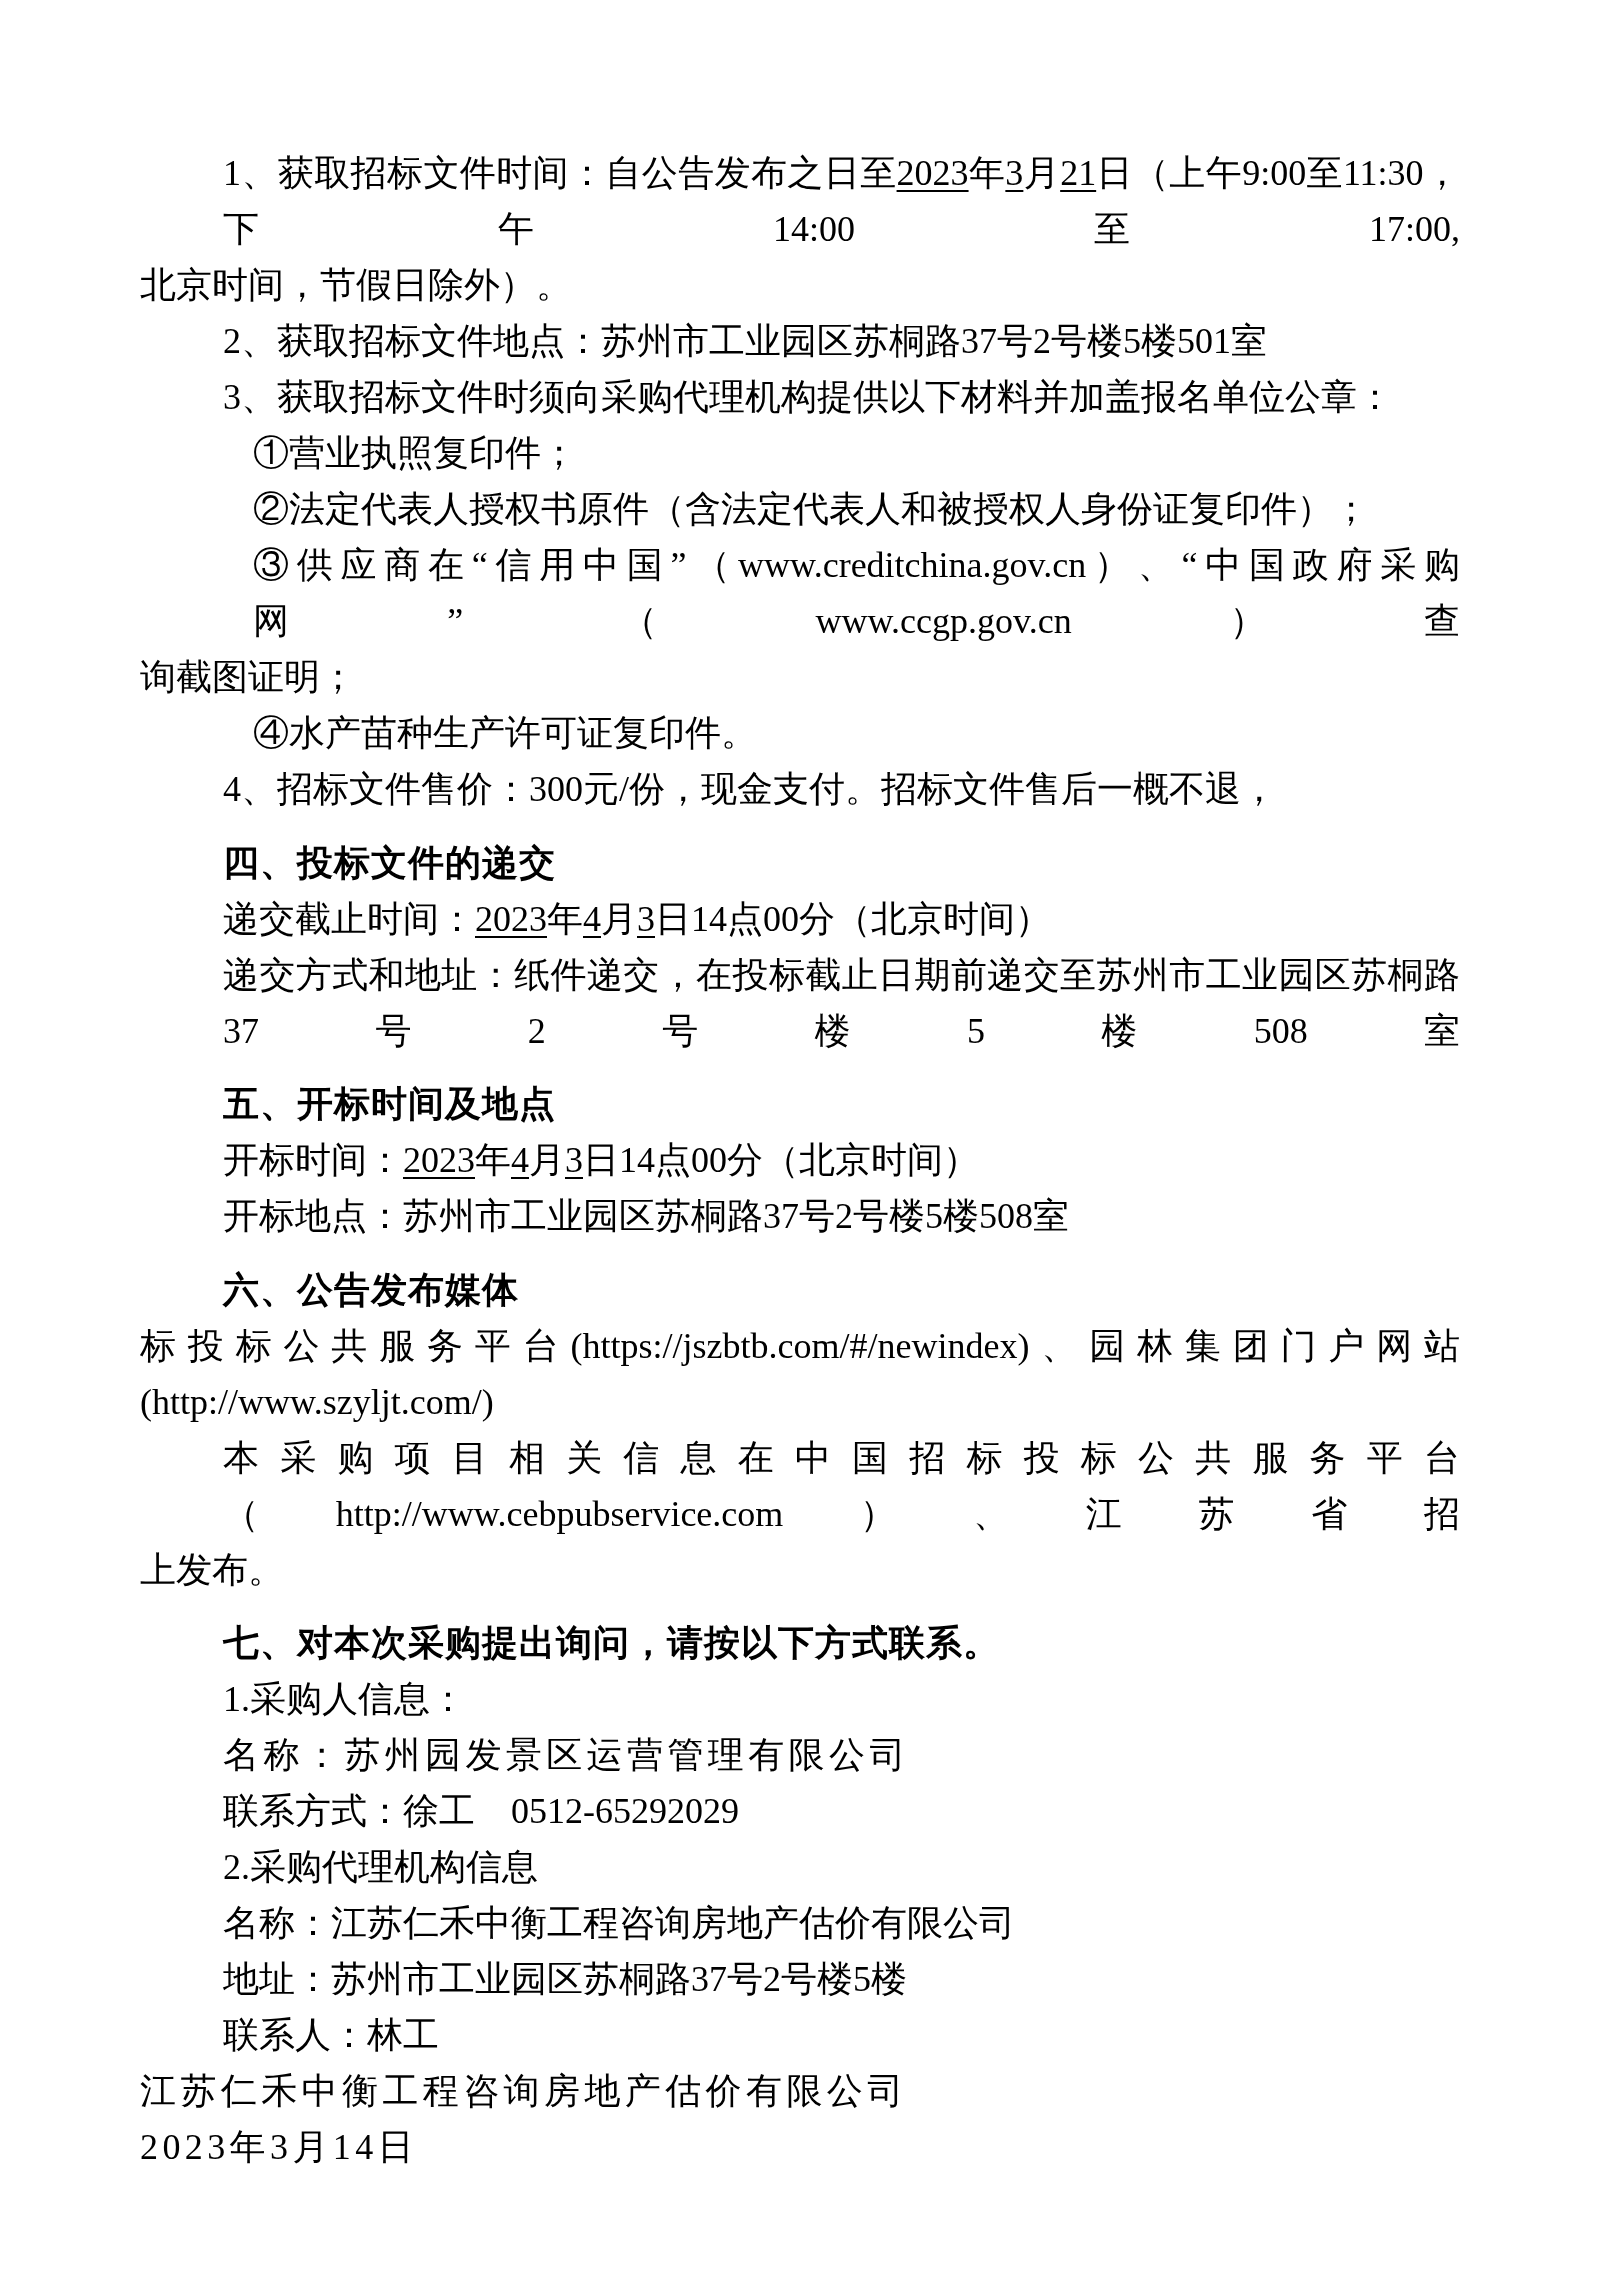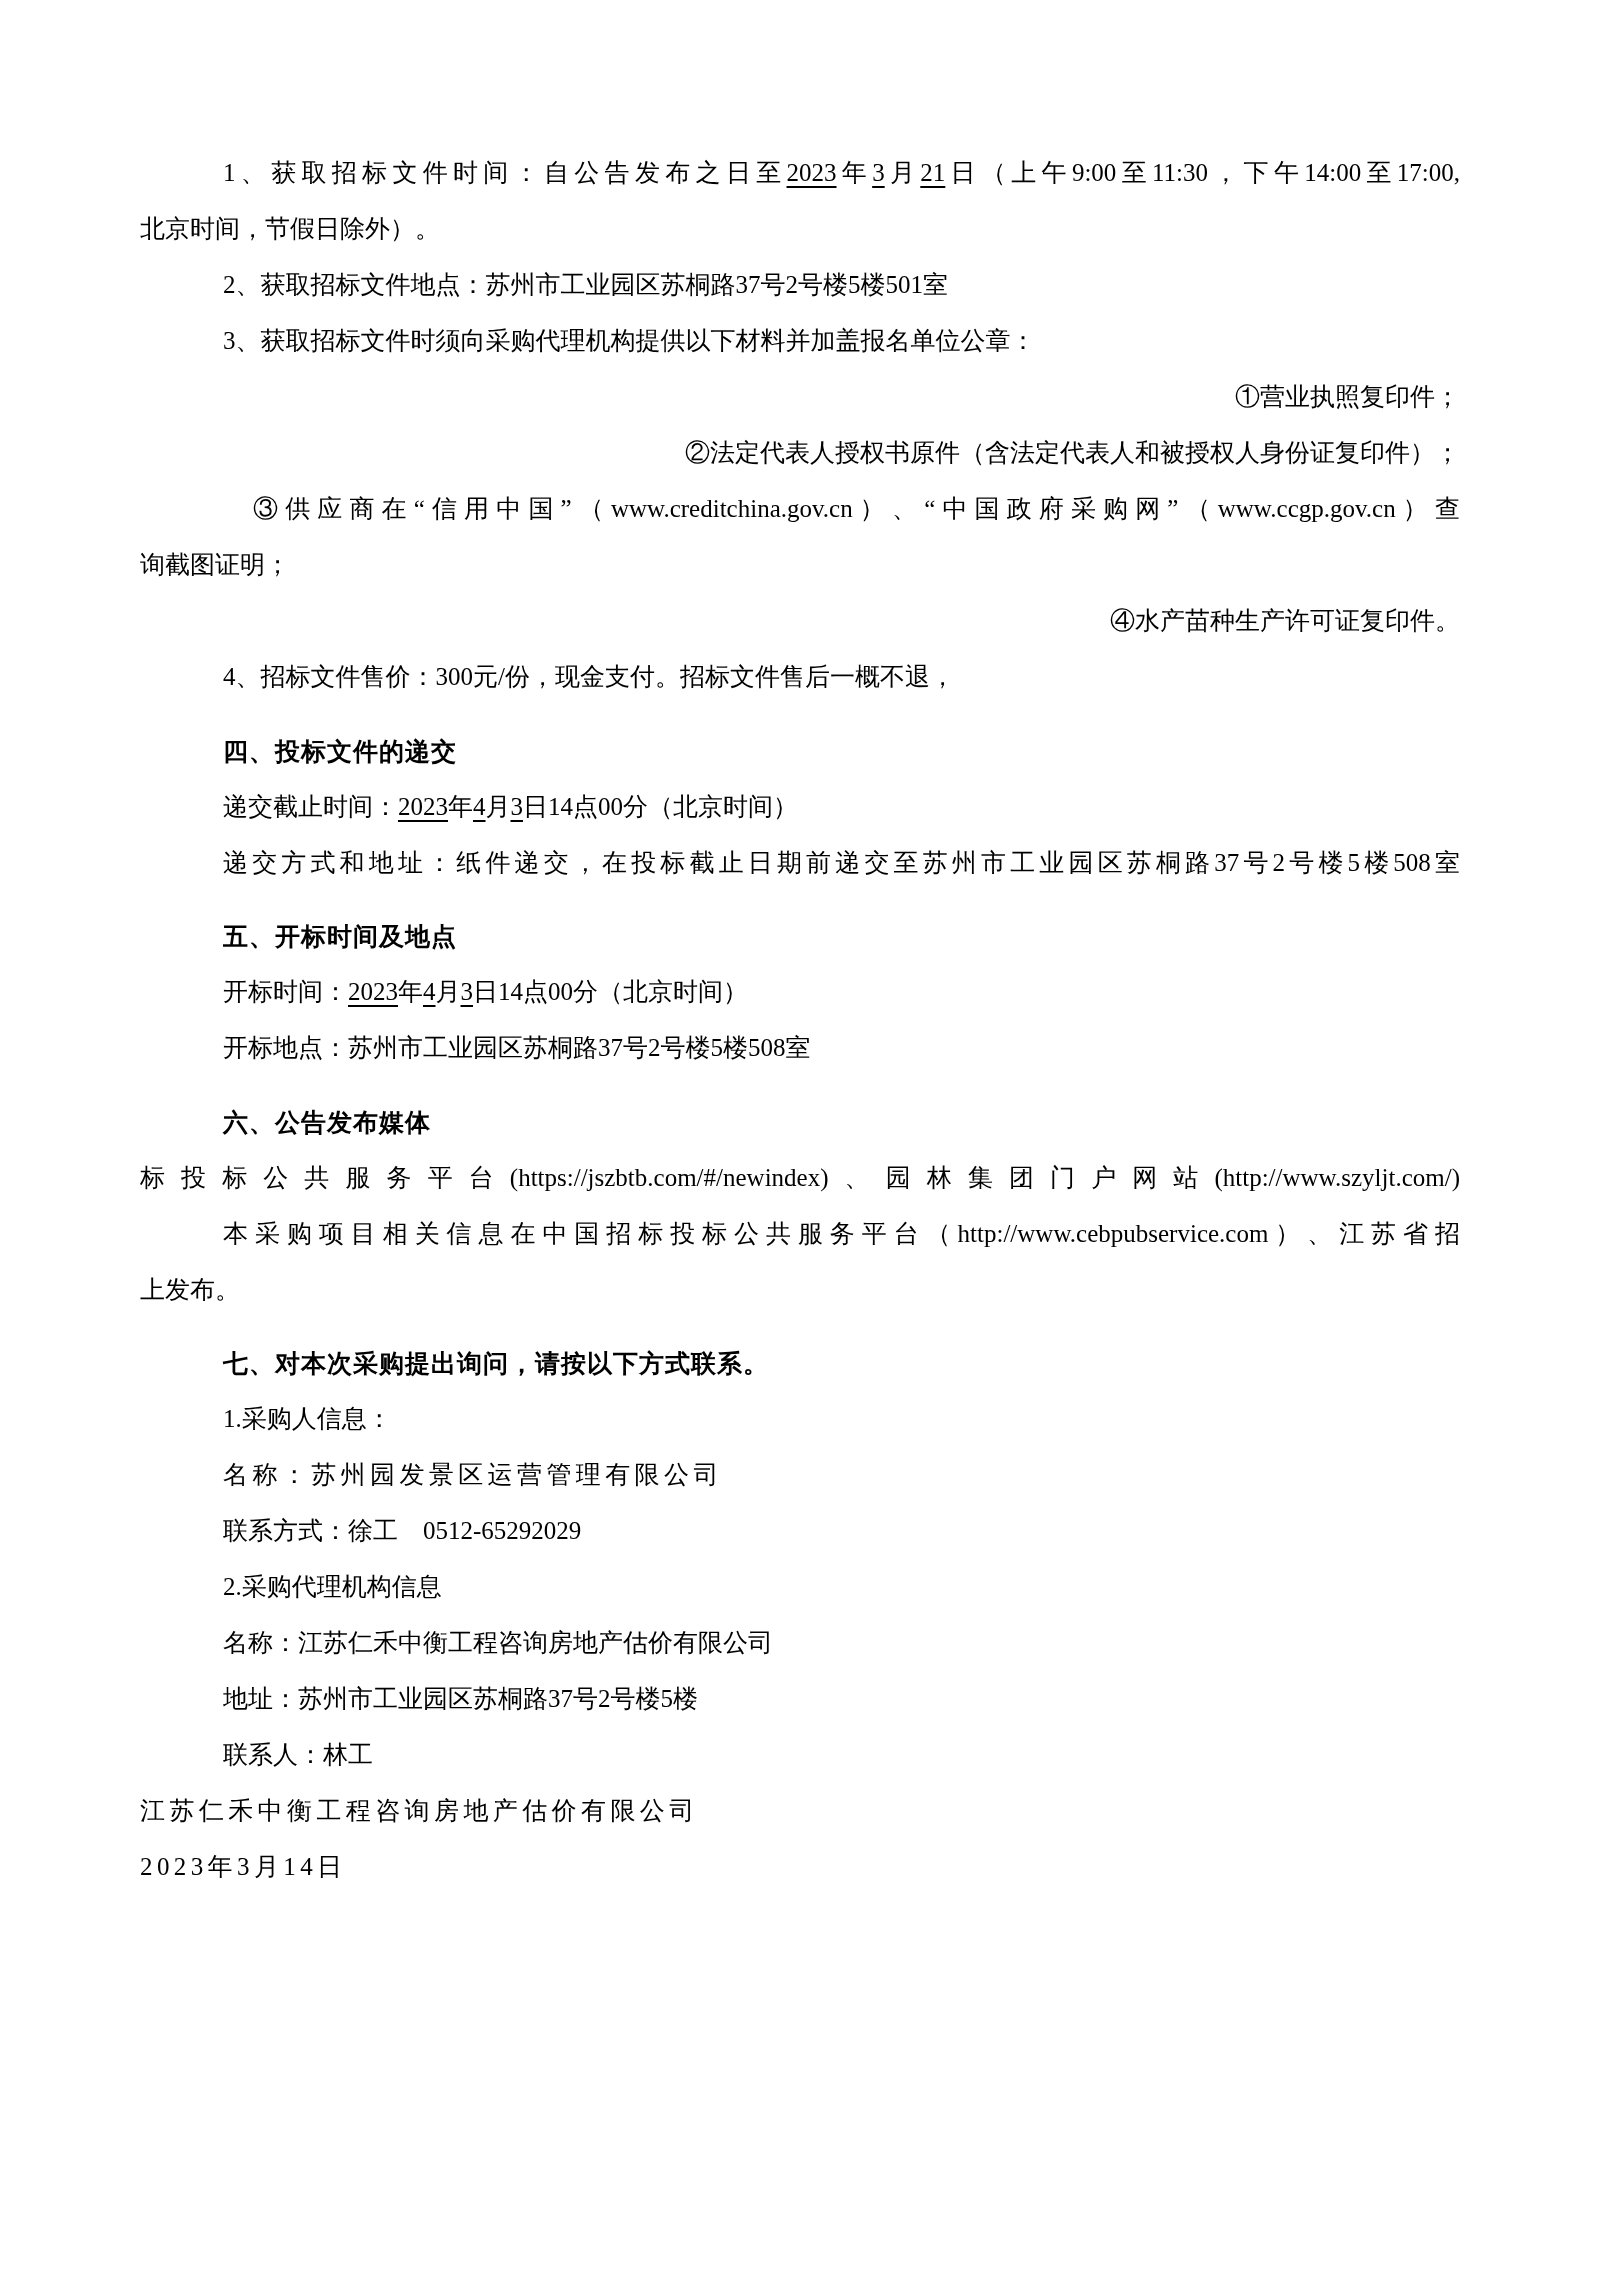--- a/index.html
+++ b/index.html
@@ -4,38 +4,38 @@
 <style>
   html, body { margin: 0; padding: 0; background: #888; }
   .page {
     position: relative;
     width: 1621px;
     height: 2293px;
     background: #ffffff;
     box-sizing: border-box;
     padding: 145px 161px 0 140px;
     font-family: "Liberation Serif", "DejaVu Serif", serif;
-    font-size: 25px;
+    font-size: 36px;
     color: #000000;
     overflow: hidden;
   }
   .doc-body { width: 1320px; }
   .line {
     line-height: 56px;
     white-space: pre-wrap;
     text-align: left;
   }
   .line.heading {
     font-family: "Liberation Sans", "DejaVu Sans", sans-serif;
     font-weight: bold;
     margin-top: 17.6px;
     letter-spacing: 1px;
   }
   .ind-para   { padding-left: 83px; }
-  .ind-circle { padding-left: 113px; text-align: right; }
+  .ind-circle { padding-left: 113px; }
   .fill       { text-align: justify; text-align-last: justify; }
   .right      { text-align: left; }
   .spaced     { letter-spacing: 4.4px; }
   .u {
     text-decoration: underline;
     text-decoration-thickness: 2px;
     text-underline-offset: 4.9px;
   }
 </style>
 </head>

